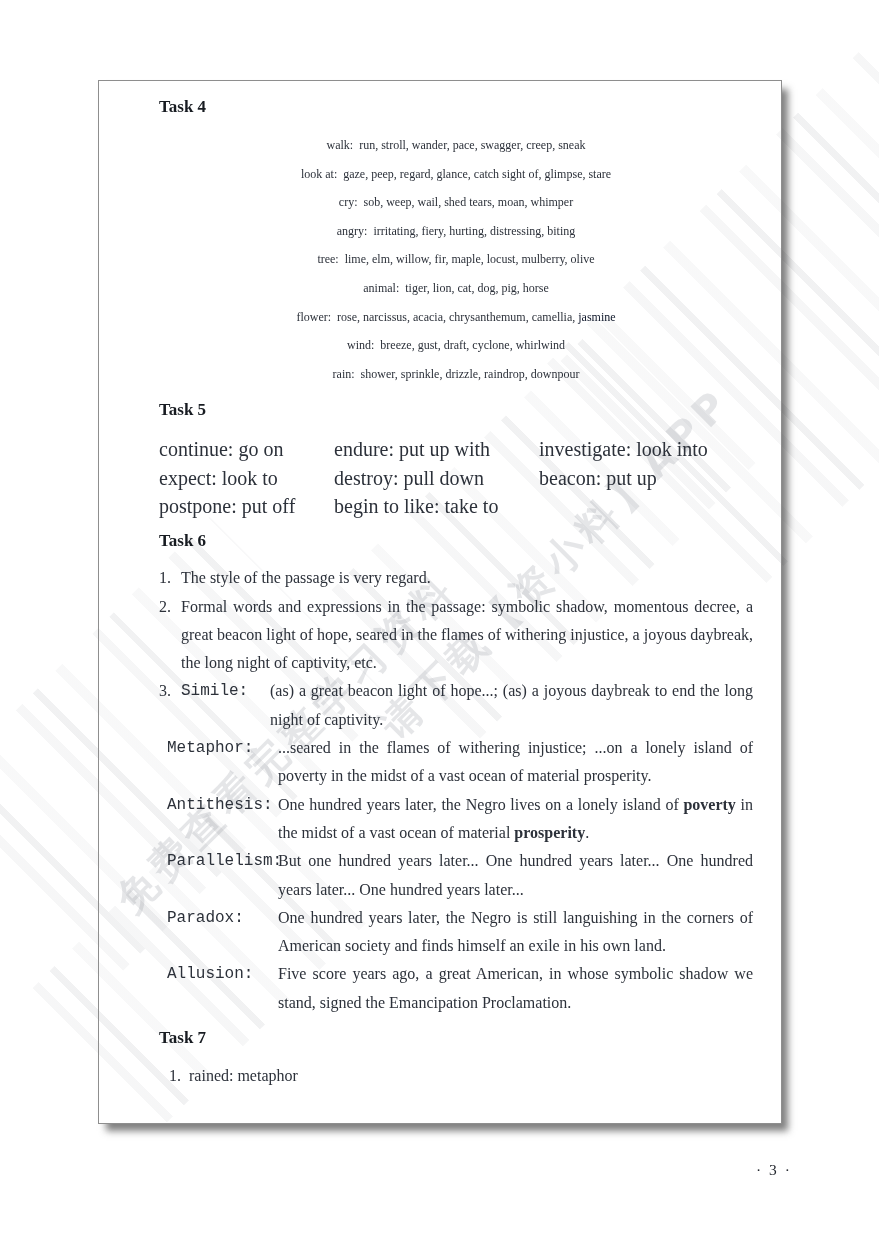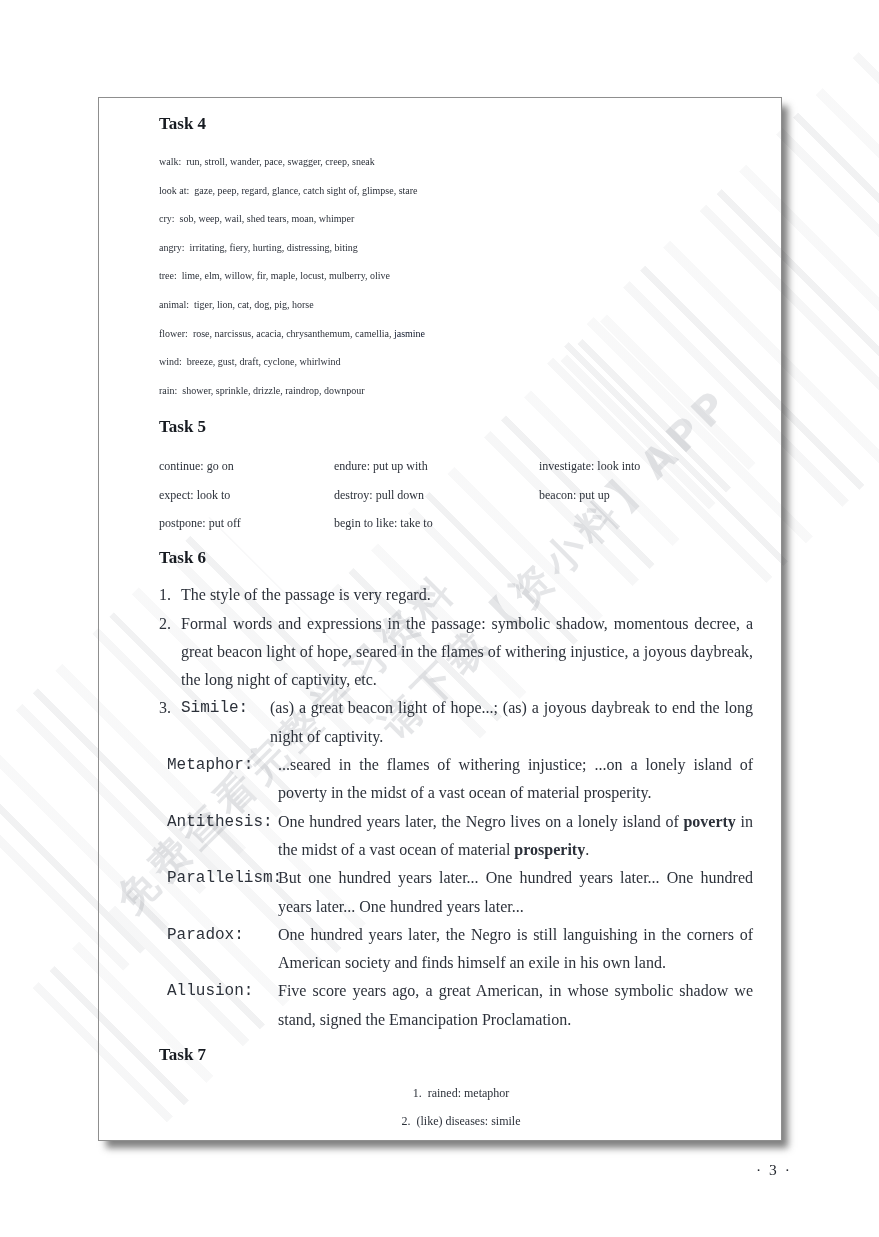--- a/index.html
+++ b/index.html
@@ -25,46 +25,46 @@
   .wm-text{
     position:absolute;transform:rotate(-45deg);transform-origin:center;
     font-family:"DejaVu Sans",sans-serif;font-size:40px;font-weight:bold;
     letter-spacing:6px;white-space:nowrap;color:rgba(125,130,142,0.20);
   }
   .wm-text.l1{left:56px;top:716px;}
   .wm-text.l2{left:318px;top:536px;}
 
   
   .doc-box{
-    position:absolute;left:98px;top:97px;width:684px;height:1044px;
+    position:absolute;left:98px;top:80px;width:684px;height:1044px;
     box-sizing:border-box;border:1.5px solid #8e8e8e;z-index:1;
     box-shadow:7px 8px 7px -1px rgba(45,45,45,0.6);
     padding:13px 28px 0 60px;background:transparent;
   }
   .task-title{font-size:17px;font-weight:bold;color:#171b21;line-height:22px;}
   .t4-title{margin:2px 0 13px 0;}
   .t5-title{margin:11px 0 14px 0;}
   .t6-title{margin:10px 0 12px 0;}
   .t7-title{margin:10px 0 13px 0;}
 
-  .body-line{font-size:10px;line-height:28.6px;white-space:pre-wrap;}
+  .body-line{font-size:12px;line-height:28.6px;white-space:pre-wrap;text-align:center;}
   .gray-word{color:#0f172a;}
 
-  .t5-grid{display:grid;grid-template-columns:175px 205px 1fr;font-size:12px;line-height:28.3px;}
+  .t5-grid{display:grid;grid-template-columns:175px 205px 1fr;font-size:20px;line-height:28.3px;}
 
   .t6-row{display:flex;font-size:16px;line-height:28.3px;}
   .t6-num{flex:none;width:22px;}
   .t6-text{flex:1;text-align:justify;}
   .fig-indent{flex:none;width:8px;}
   .fig-label{flex:none;width:111px;font-family:Liberation Mono, monospace;}
   .fig-label.after-num{width:89px;}
   .fig-content{flex:1;text-align:justify;}
   .bold{font-weight:bold;}
 
-  .t7-line{font-size:12px;line-height:28.5px;white-space:pre-wrap;padding-left:10px;text-align:center;}
+  .t7-line{font-size:16px;line-height:28.5px;white-space:pre-wrap;padding-left:10px;}
 
   .page-number{
     position:absolute;left:756px;top:1161px;z-index:1;
     font-size:15.5px;color:#23272e;letter-spacing:2px;white-space:pre;
   }
 </style>
 </head>
 <body>
 
 <div class="wm-layer">
@@ -151,18 +151,17 @@
     <div class="t6-row">
       <span class="fig-indent"></span>
       <span class="fig-label">Allusion:</span>
       <span class="fig-content">Five score years ago, a great American, in whose symbolic shadow we stand, signed the Emancipation Proclamation.</span>
     </div>
   </div>
 
   <div>
     <div class="task-title t7-title">Task 7</div>
     <div class="t7-line">1.  rained: metaphor</div>
-    <div class="t7-line">2.  (like) diseases: simile</div>
   </div>
 
 </div>
 
 <div class="page-number">· 3 ·</div>
 
 </body></html>

